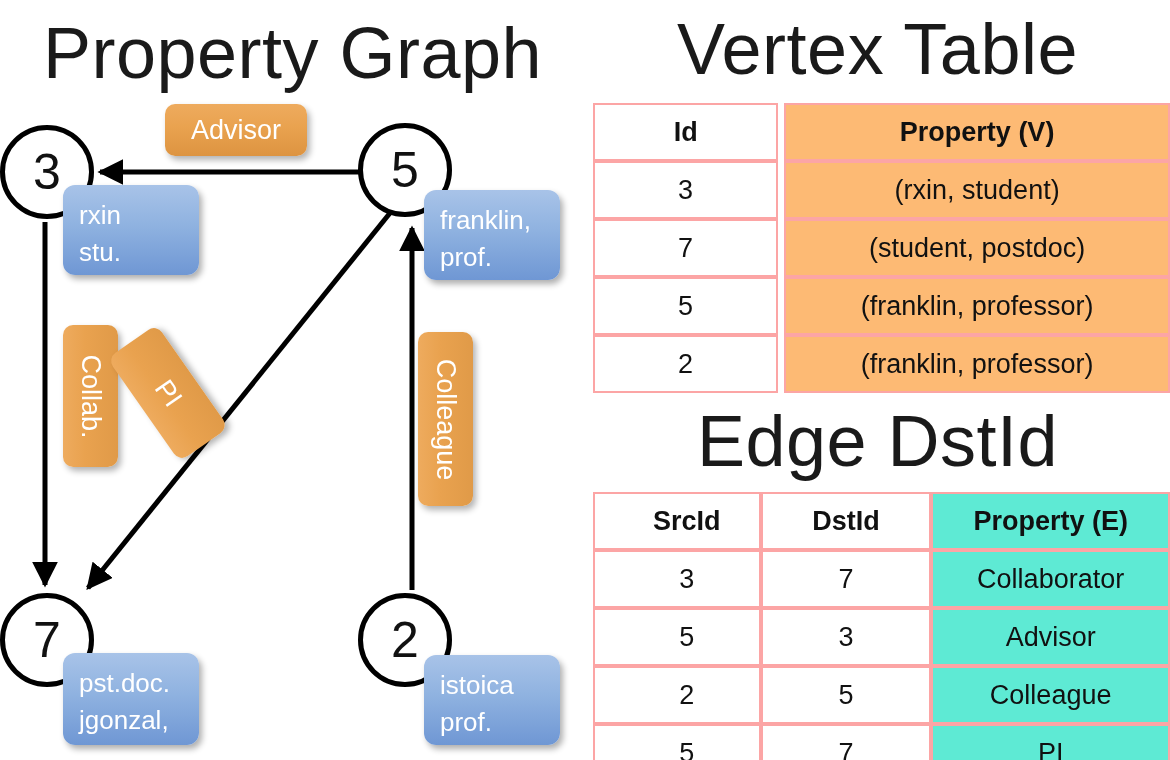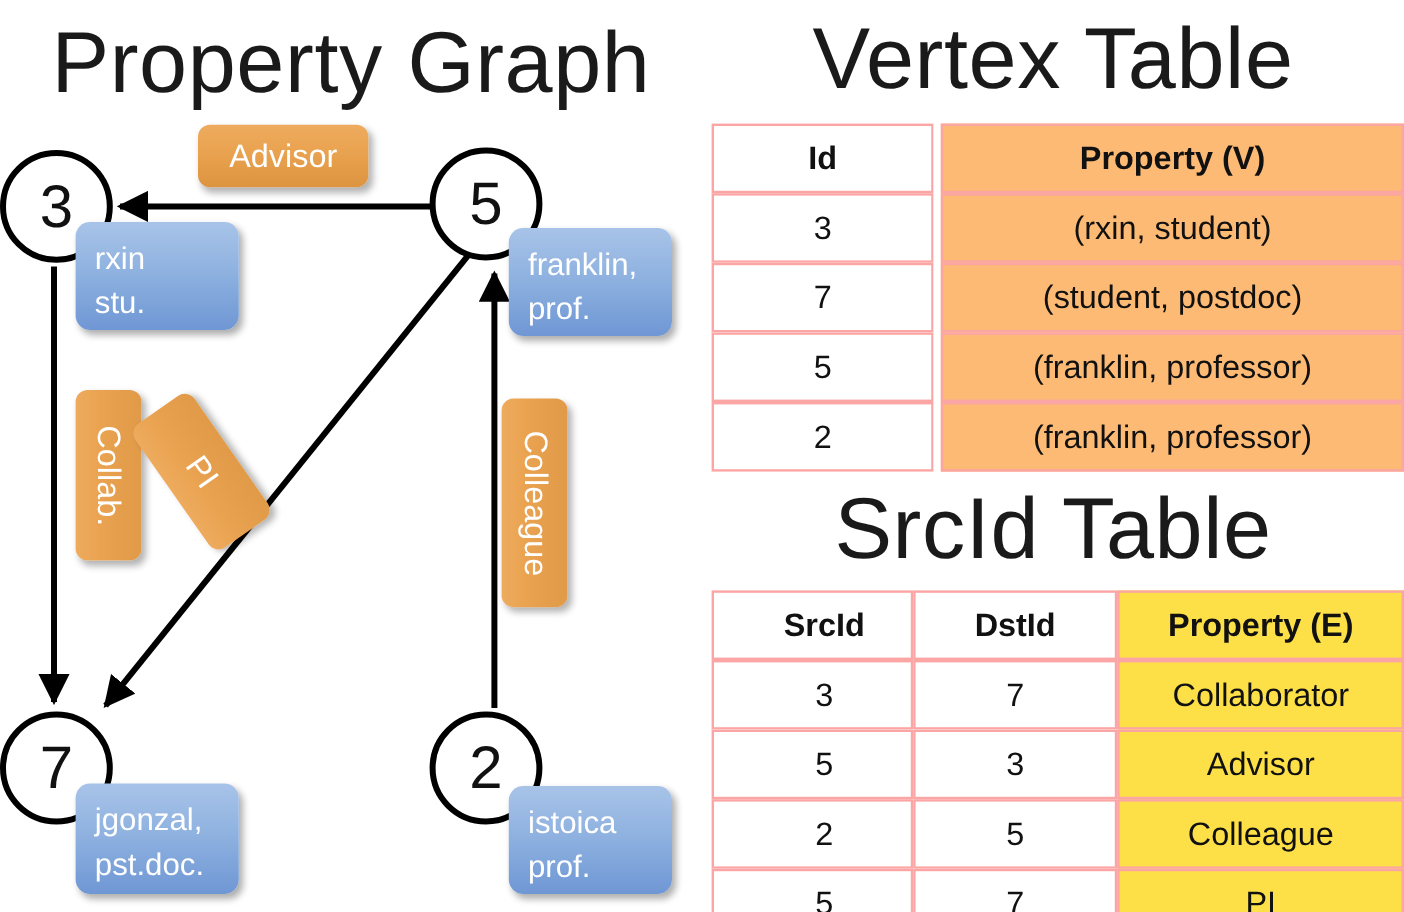--- a/index.html
+++ b/index.html
@@ -148,21 +148,21 @@
     font-weight: 300;
     font-size: 27px;
     color: #111;
     background: #ffffff;
   }
   .tbl th {
     font-weight: bold;
     font-size: 27px;
   }
   .tbl .prop-v { background: #fdba74; }
-  .tbl .prop-e { background: #fde047; margin-top: 20px; }
+  .tbl .prop-e { background: #5eead4; margin-top: 20px; }
   
   .spacer-col {
     border: none !important;
     background: #ffffff !important;
     width: 6px;
     padding: 0;
   }
 
   #vertex-table { left: 593px; top: 103px; }
   #vertex-table td, #vertex-table th { height: 54px; }
@@ -175,21 +175,21 @@
   #edge-table .col-dst  { width: 175px; margin-top: 28px; }
   #edge-table .col-prop { width: 242px; }
 </style>
 </head>
 <body>
 
 <div class="title" id="title-property-graph">Property Graph</div>
 
 <div class="title" id="title-vertex-table">Vertex Table</div>
 
-<div class="title" id="title-edge-table">SrcId Table</div>
+<div class="title" id="title-edge-table">Edge DstId</div>
 
 <div id="graph-panel">
 
   <svg id="graph-svg" viewBox="0 0 585 760">
     <defs>
       <marker id="arrow" viewBox="0 0 10 10" refX="9" refY="5" markerWidth="5.2" markerHeight="5.2" orient="auto-start-reverse">
         <path d="M 0 0 L 10 5 L 0 10 z" fill="#000"></path>
       </marker>
     </defs>
 
@@ -217,22 +217,22 @@
 
   <div class="pbox" id="pbox-rxin">
     <div>rxin</div>
     <div>stu.</div>
   </div>
   <div class="pbox" id="pbox-franklin">
     <div>franklin,</div>
     <div>prof.</div>
   </div>
   <div class="pbox" id="pbox-jgonzal">
+    <div>pst.doc.</div>
     <div>jgonzal,</div>
-    <div>pst.doc.</div>
   </div>
   <div class="pbox" id="pbox-istoica">
     <div>istoica</div>
     <div>prof.</div>
   </div>
 
   <div class="ebox" id="ebox-advisor">
     <span class="ebox-label">Advisor</span>
   </div>
   <div class="ebox" id="ebox-collab">

